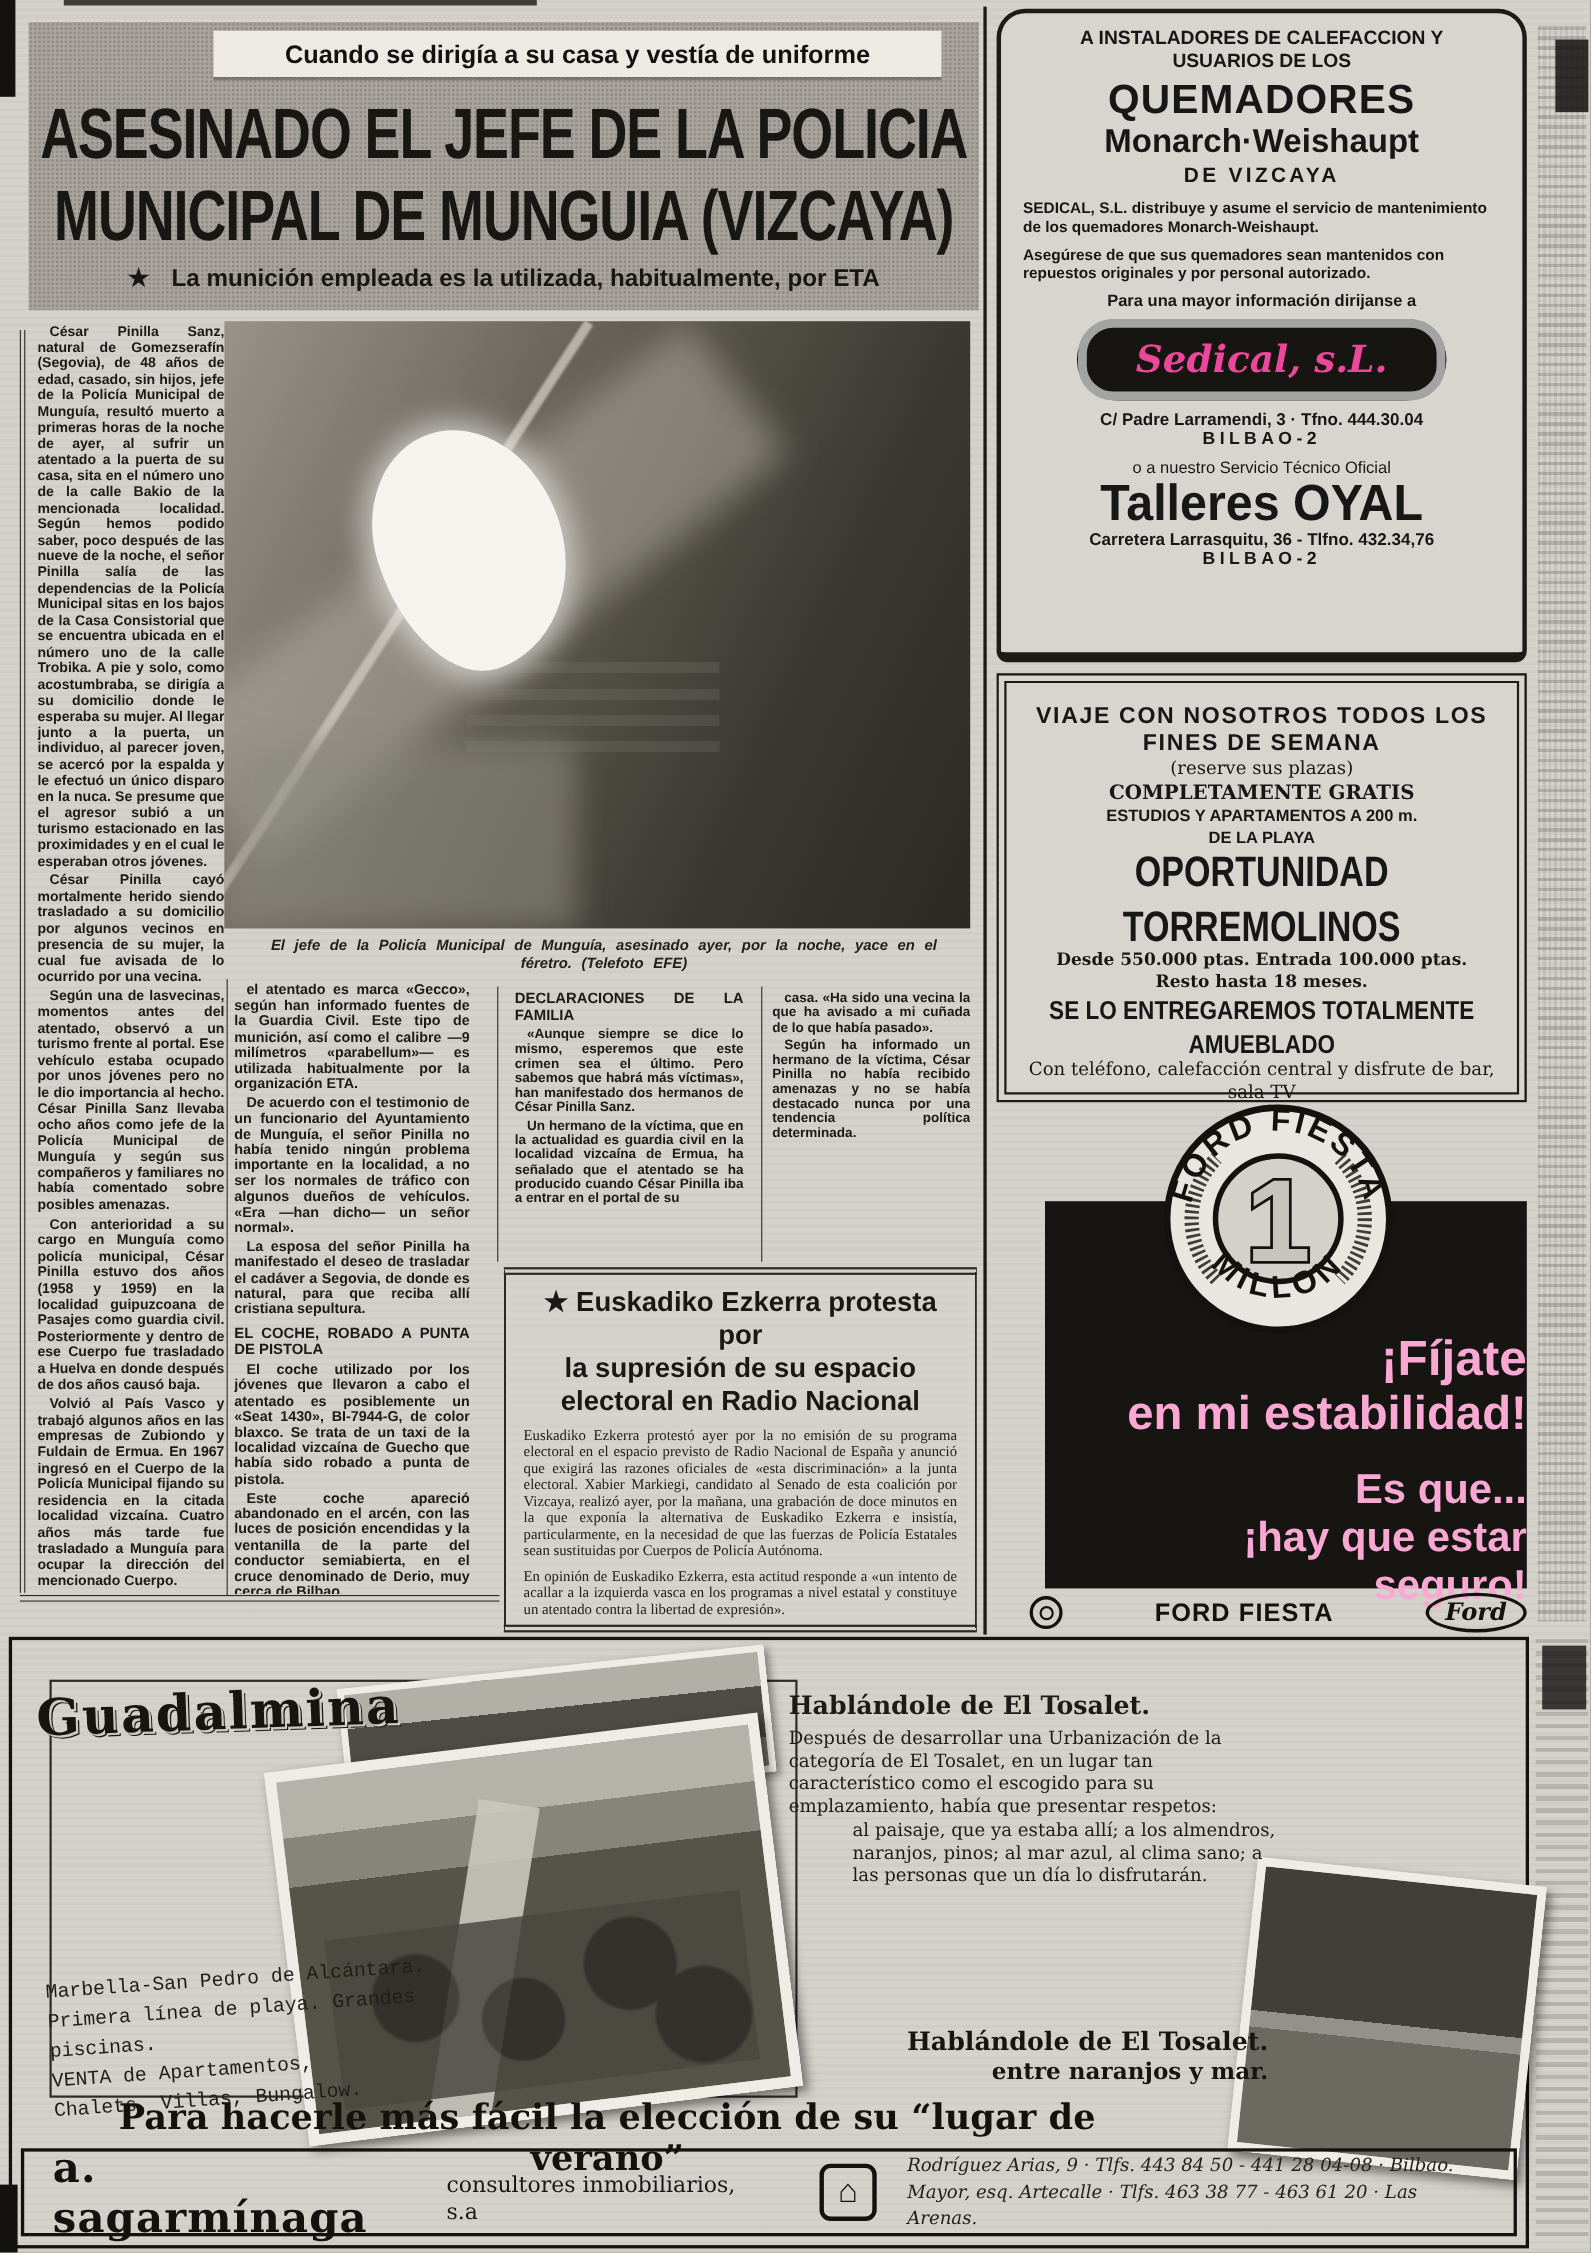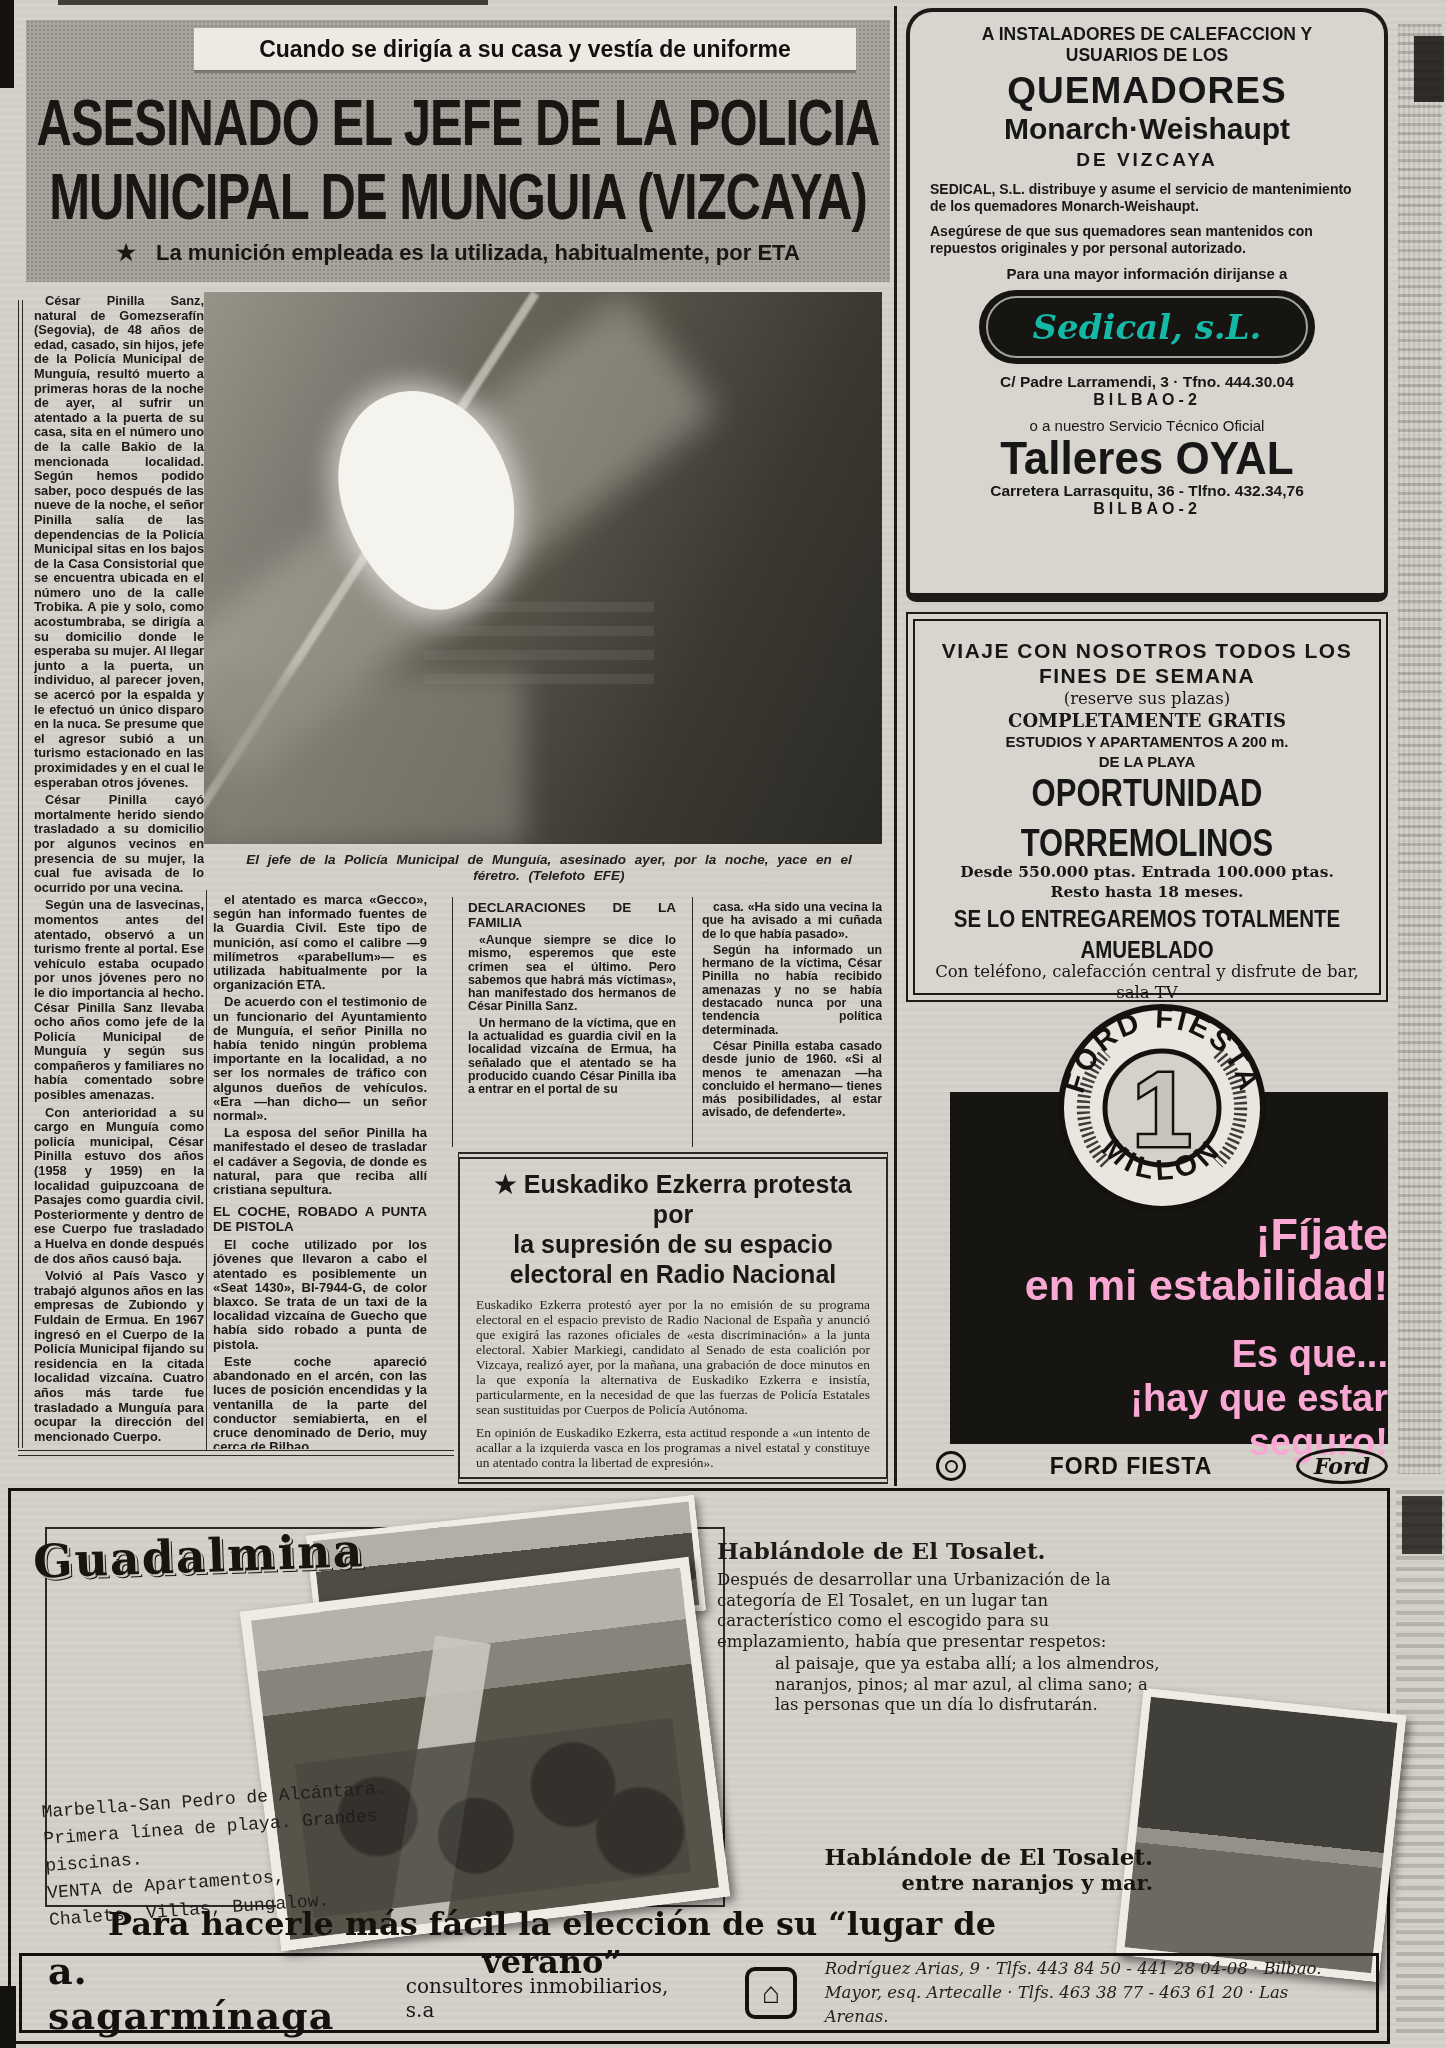--- a/index.html
+++ b/index.html
@@ -64,23 +64,23 @@
     border:4px solid #1c1b18;border-bottom-width:9px;border-radius:26px 26px 10px 10px;
     padding:12px 20px;text-align:center;overflow:hidden;}
   .sed-h{font-size:17.5px;font-weight:bold;line-height:21px;}
   .sed-big1{font-size:37px;font-weight:bold;letter-spacing:1px;margin-top:4px;}
   .sed-big2{font-size:30px;font-weight:bold;}
   .sed-big3{font-size:19px;font-weight:bold;letter-spacing:3px;margin:3px 0 10px;}
   .sed-p{font-size:14px;line-height:16.5px;font-weight:bold;text-align:left;margin:0 0 9px 0;}
   .sed-p3{font-size:15px;font-weight:bold;margin:2px 0 8px;}
   .sed-pill{margin:0 auto;width:336px;height:74px;background:#161512;border-radius:40px;
     display:flex;align-items:center;justify-content:center;}
-  .sed-pill-inner{width:318px;height:58px;border:2px solid #a3a3a3;border-radius:32px;
+  .sed-pill-inner{width:318px;height:58px;border:8px solid #a3a3a3;border-radius:32px;
     display:flex;align-items:center;justify-content:center;
-    font-family:"DejaVu Serif",serif;font-style:italic;font-weight:bold;font-size:34px;color:#14b8a6;}
+    font-family:"DejaVu Serif",serif;font-style:italic;font-weight:bold;font-size:34px;color:#ec4899;}
   .sed-a1{font-size:15.5px;font-weight:bold;margin-top:9px;}
   .sed-a2{font-size:16px;font-weight:bold;letter-spacing:4px;}
   .sed-line{font-size:15px;margin-top:8px;}
   .sed-talleres{font-size:44px;font-weight:bold;transform:scaleY(1.05);line-height:48px;}
   .sed-a3{font-size:15.5px;font-weight:bold;}
   .sed-a4{font-size:16px;font-weight:bold;letter-spacing:4px;}
 
   
   .torre{left:906px;top:612px;width:482px;height:390px;box-sizing:border-box;background:#d8d5ce;
     border:2px solid #1c1b18;box-shadow:inset 0 0 0 5px #d8d5ce, inset 0 0 0 7px #1c1b18;
@@ -219,21 +219,20 @@
 
   <div class="abs col col3">
     <h4>DECLARACIONES DE LA FAMILIA</h4>
     <p>«Aunque siempre se dice lo mismo, esperemos que este crimen sea el último. Pero sabemos que habrá más víctimas», han manifestado dos hermanos de César Pinilla Sanz.</p>
     <p>Un hermano de la víctima, que en la actualidad es guardia civil en la localidad vizcaína de Ermua, ha señalado que el atentado se ha producido cuando César Pinilla iba a entrar en el portal de su</p>
   </div>
 
   <div class="abs col col4">
     <p>casa. «Ha sido una vecina la que ha avisado a mi cuñada de lo que había pasado».</p>
     <p>Según ha informado un hermano de la víctima, César Pinilla no había recibido amenazas y no se había destacado nunca por una tendencia política determinada.</p>
-    <p>César Pinilla estaba casado desde junio de 1960. «Si al menos te amenazan —ha concluido el hermano— tienes más posibilidades, al estar avisado, de defenderte».</p>
   </div>
 
   <div class="abs ez-box">
     <div class="ez-title">
       <div><span>★</span> <span>Euskadiko Ezkerra protesta por</span></div>
       <div>la supresión de su espacio</div>
       <div>electoral en Radio Nacional</div>
     </div>
     <p>Euskadiko Ezkerra protestó ayer por la no emisión de su programa electoral en el espacio previsto de Radio Nacional de España y anunció que exigirá las razones oficiales de «esta discriminación» a la junta electoral. Xabier Markiegi, candidato al Senado de esta coalición por Vizcaya, realizó ayer, por la mañana, una grabación de doce minutos en la que exponía la alternativa de Euskadiko Ezkerra e insistía, particularmente, en la necesidad de que las fuerzas de Policía Estatales sean sustituidas por Cuerpos de Policía Autónoma.</p>
     <p>En opinión de Euskadiko Ezkerra, esta actitud responde a «un intento de acallar a la izquierda vasca en los programas a nivel estatal y constituye un atentado contra la libertad de expresión».</p>

